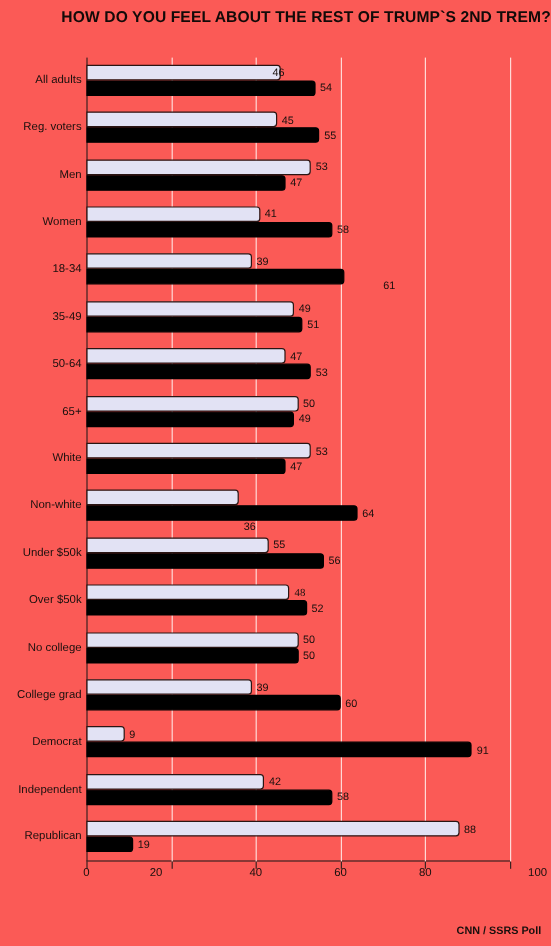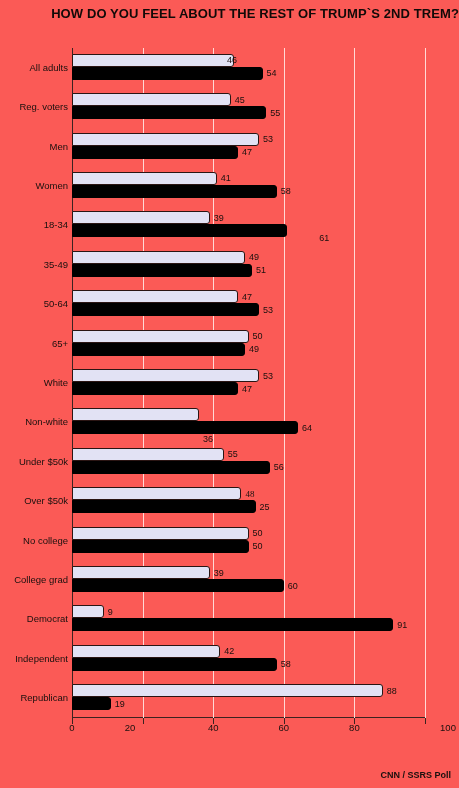--- a/index.html
+++ b/index.html
@@ -230,21 +230,21 @@
       <div class="bar-value" style="left: 131.08px; top: 366.912px; margin-top: 24px;">36</div>
       <div class="bar pess" style="left: 0px; top: 373.412px; width: 225.92px;"></div>
       <div class="bar-value" style="left: 229.92px; top: 379.912px;">64</div>
       <div class="bar opt" style="left: 0px; top: 399.824px; width: 151.79px;"></div>
       <div class="bar-value" style="left: 155.79px; top: 406.324px;">55</div>
       <div class="bar pess" style="left: 0px; top: 412.824px; width: 197.68px;"></div>
       <div class="bar-value" style="left: 201.68px; top: 419.324px;">56</div>
       <div class="bar opt" style="left: 0px; top: 439.235px; width: 169.44px;"></div>
       <div class="bar-value" style="left: 173.44px; top: 445.735px; font-family: Liberation Serif, serif;">48</div>
       <div class="bar pess" style="left: 0px; top: 452.235px; width: 183.56px;"></div>
-      <div class="bar-value" style="left: 187.56px; top: 458.735px;">25</div>
+      <div class="bar-value" style="left: 187.56px; top: 458.735px;">52</div>
       <div class="bar opt" style="left: 0px; top: 478.647px; width: 176.5px;"></div>
       <div class="bar-value" style="left: 180.5px; top: 485.147px;">50</div>
       <div class="bar pess" style="left: 0px; top: 491.647px; width: 176.5px;"></div>
       <div class="bar-value" style="left: 180.5px; top: 498.147px;">50</div>
       <div class="bar opt" style="left: 0px; top: 518.059px; width: 137.67px;"></div>
       <div class="bar-value" style="left: 141.67px; top: 524.559px;">39</div>
       <div class="bar pess" style="left: 0px; top: 531.059px; width: 211.8px;"></div>
       <div class="bar-value" style="left: 215.8px; top: 537.559px;">60</div>
       <div class="bar opt" style="left: 0px; top: 557.471px; width: 31.77px;"></div>
       <div class="bar-value" style="left: 35.77px; top: 563.971px;">9</div>

